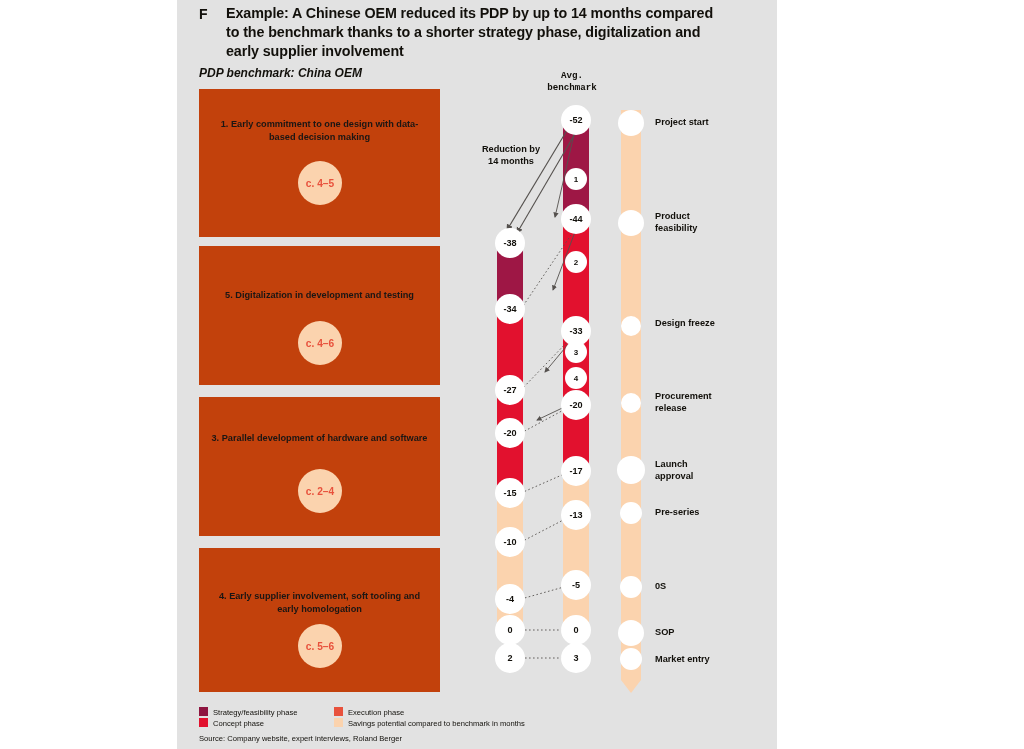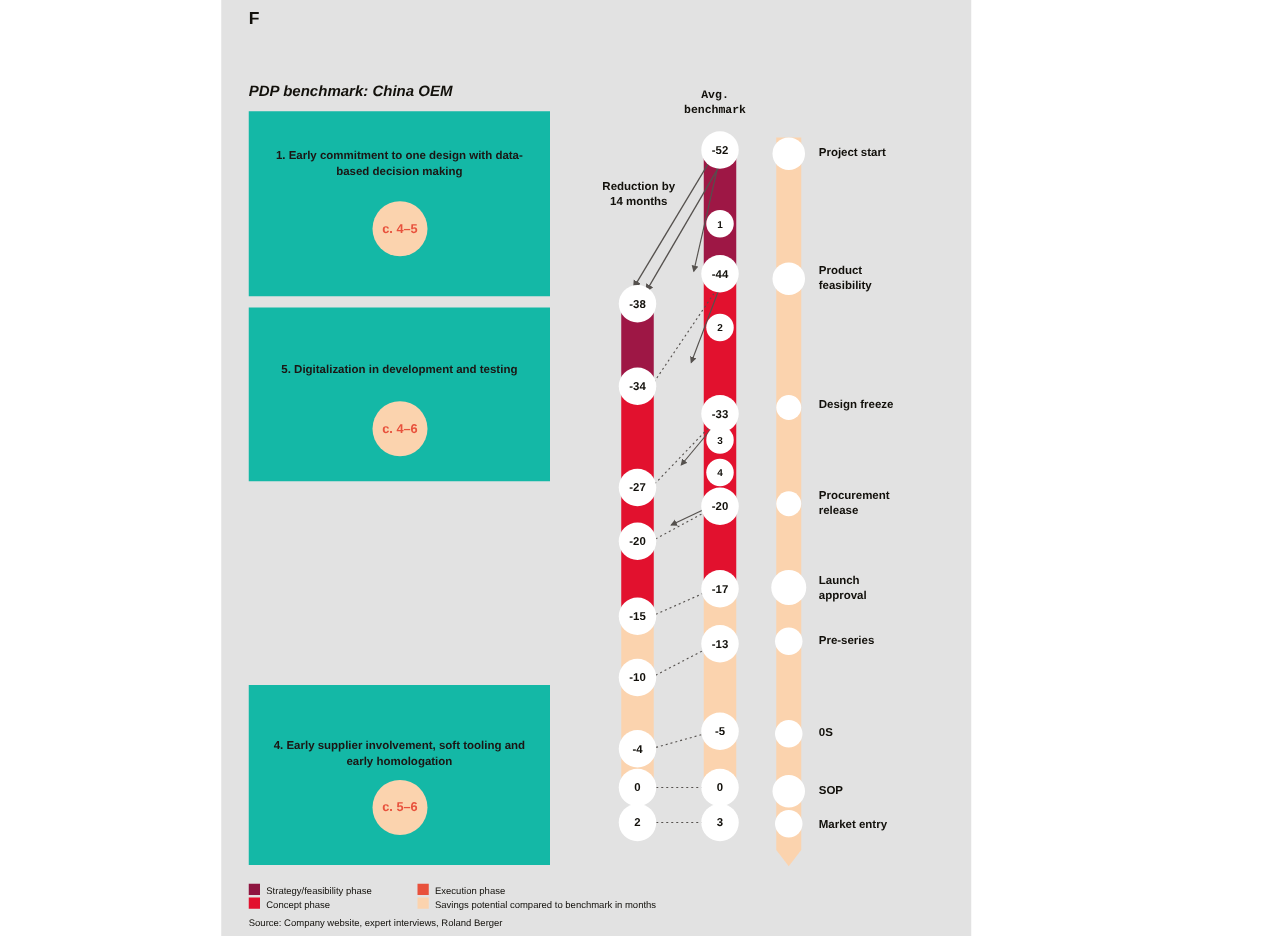--- a/index.html
+++ b/index.html
@@ -19,21 +19,21 @@
   .hdr-title{
     position:absolute;left:49px;top:4px;width:500px;
     font-size:14.3px;font-weight:bold;color:#12100B;line-height:1.32;
     letter-spacing:-0.1px;
   }
   .subhead{
     position:absolute;left:22px;top:66px;font-size:12px;font-weight:bold;color:#12100B;font-style:italic;
   }
   
   .box{
-    position:absolute;left:22px;width:241px;background:#14b8a6;
+    position:absolute;left:22px;width:241px;background:#c2410c;
   }
   .box-title{
     position:absolute;left:10px;right:10px;text-align:center;
     font-size:9.2px;font-weight:bold;color:#1B1614;line-height:1.37;
   }
   .bubble{
     position:absolute;border-radius:50%;background:#FBD3AE;
     display:flex;align-items:center;justify-content:center;
     font-size:10.2px;font-weight:bold;color:#E8513C;
   }
@@ -70,29 +70,34 @@
   .lg-sw{position:absolute;width:9px;height:9px;}
   .lg-tx{position:absolute;font-size:7.6px;color:#12100B;white-space:nowrap;}
   .source{position:absolute;left:22px;top:734px;font-size:7.6px;color:#12100B;}
 </style>
 </head>
 <body>
 
 <div id="slide">
 
   <div class="hdr-letter">F</div>
+  <div class="hdr-title">Example: A Chinese OEM reduced its PDP by up to 14 months compared to the benchmark thanks to a shorter strategy phase, digitalization and early supplier involvement</div>
   <div class="subhead">PDP benchmark: China OEM</div>
 
   <div class="box" style="top:89px;height:148px;">
     <div class="box-title" style="top:29px;">1. Early commitment to one design with data-based decision making</div>
     <div class="bubble" style="left:99px;top:72px;width:44px;height:44px;">c. 4–5</div>
   </div>
   <div class="box" style="top:246px;height:139px;">
     <div class="box-title" style="top:43px;">5. Digitalization in development and testing</div>
     <div class="bubble" style="left:99px;top:75px;width:44px;height:44px;">c. 4–6</div>
+  </div>
+  <div class="box" style="top:397px;height:139px;">
+    <div class="box-title" style="top:35px;">3. Parallel development of hardware and software</div>
+    <div class="bubble" style="left:99px;top:72px;width:44px;height:44px;">c. 2–4</div>
   </div>
   <div class="box" style="top:548px;height:144px;">
     <div class="box-title" style="top:42px;">4. Early supplier involvement, soft tooling and early homologation</div>
     <div class="bubble" style="left:99px;top:76px;width:44px;height:44px;">c. 5–6</div>
   </div>
 
   <svg class="overlay" viewBox="0 0 600 749">
     <defs>
       <marker id="ah" markerWidth="7" markerHeight="7" refX="5" refY="3" orient="auto">
         <path d="M0,0 L6,3 L0,6 z" fill="#55514E"></path>

